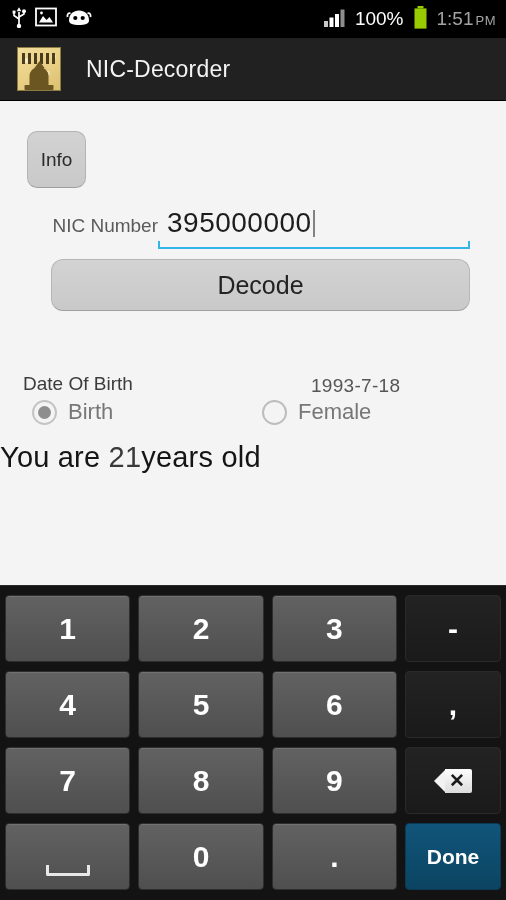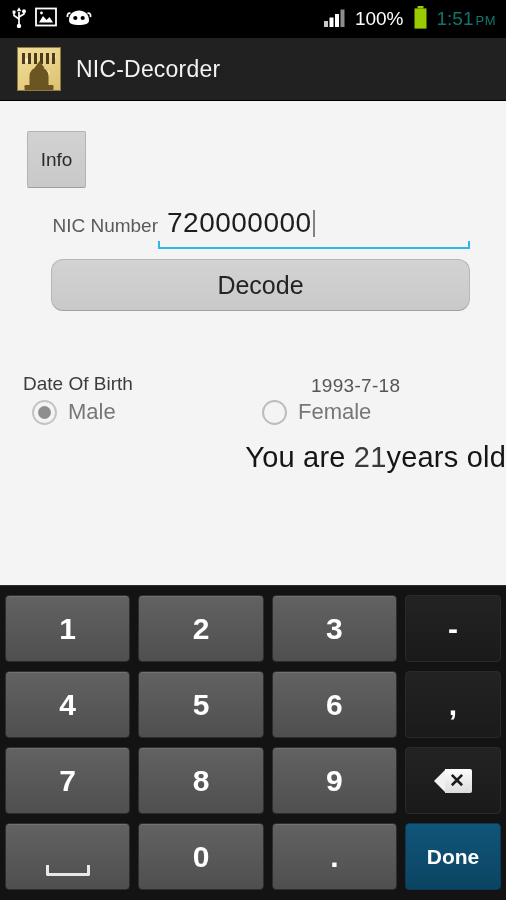--- a/index.html
+++ b/index.html
@@ -14,21 +14,21 @@
 
   
   .statusbar {
     position:absolute; left:0; top:0; width:506px; height:38px;
     background:#000; display:flex; align-items:center;
   }
   .sb-left { display:flex; align-items:center; gap:9px; padding-left:12px; }
   .sb-right { display:flex; align-items:center; gap:9px; margin-left:auto; padding-right:10px; }
   .sb-icon { display:block; }
   .sb-batt-pct { color:#fff; font-size:19px; letter-spacing:0px; }
-  .sb-clock { color:#0f766e; font-size:19px; }
+  .sb-clock { color:#a3a3a3; font-size:19px; }
   .sb-clock .ampm { font-size:13px; margin-left:2px; letter-spacing:.5px; }
 
   
   .actionbar {
     position:absolute; left:0; top:38px; width:506px; height:63px;
     background:#212121; display:flex; align-items:center;
     border-bottom:1px solid #000;
   }
   .app-icon {
     width:44px; height:44px; margin-left:17px; flex:none;
@@ -53,30 +53,30 @@
   }
   .app-icon .stupa:after {
     content:""; position:absolute; left:-5px; bottom:-1px;
     width:29px; height:5px; background:#6b5520; border-radius:1px;
   }
   .app-icon .glyphs {
     position:absolute; left:4px; top:5px; width:36px; height:11px;
     background:repeating-linear-gradient(90deg,#3c2f12 0 3px, transparent 3px 6px);
     opacity:.92;
   }
-  .app-title { color:#f3f3f3; font-size:23px; margin-left:15px; letter-spacing:.2px; }
+  .app-title { color:#f3f3f3; font-size:23px; margin-left:25px; letter-spacing:.2px; }
 
   
   .content { position:absolute; left:0; top:101px; width:506px; height:484px; background:#f4f4f4; }
 
   .info-btn {
     position:absolute; left:27px; top:30px; width:59px; height:57px;
     background:linear-gradient(#d2d2d2,#c9c9c9);
     border:1px solid #b4b4b4; border-bottom-color:#9e9e9e;
-    border-radius:2px; color:#2b2b2b; font-size:19px;
+    border-radius:10px; color:#2b2b2b; font-size:19px;
     display:flex; align-items:center; justify-content:center;
   }
 
   .nic-row { position:absolute; left:0; top:105px; width:506px; height:40px; }
   .nic-label {
     position:absolute; right:348px; top:9px;
     color:#5a5a5a; font-size:19px; white-space:nowrap;
   }
   .nic-field {
     position:absolute; left:158px; top:0; width:312px; height:40px;
@@ -116,21 +116,21 @@
     border:2px solid #bdbdbd; background:#f4f4f4;
     display:flex; align-items:center; justify-content:center; flex:none;
   }
   .radio-circle.on { border-color:#c4c4c4; }
   .radio-circle.on:after {
     content:""; width:13px; height:13px; border-radius:50%; background:#8e8e8e;
   }
   .radio-label { color:#777; font-size:22px; }
 
   .age-text {
-    position:absolute; left:0; top:340px; width:506px; text-align:right;
+    position:absolute; left:0; top:340px; width:506px; text-align:left;
     font-size:29px; color:#151515; letter-spacing:.2px;
   }
   .age-text .num { color:#3a3a3a; }
 
   
   .keyboard {
     position:absolute; left:0; top:585px; width:506px; height:315px;
     background:#131313; border-top:1px solid #2b2b2b;
     padding:9px 5px 10px 5px;
     display:flex; flex-direction:column; gap:9px;
@@ -248,36 +248,36 @@
     <div class="app-title">NIC-Decorder</div>
   </div>
 
   <div class="content">
 
     <div class="info-btn">Info</div>
 
     <div class="nic-row">
       <div class="nic-label">NIC Number</div>
       <div class="nic-field">
-        <div class="nic-value"><span>720000000</span><span class="nic-caret"></span></div>
+        <div class="nic-value"><span>395000000</span><span class="nic-caret"></span></div>
         <div class="nic-underline"></div>
       </div>
     </div>
 
     <div class="decode-btn">Decode</div>
 
     <div class="dob-row">
       <div class="dob-label">Date Of Birth</div>
       <div class="dob-value">1993-7-18</div>
     </div>
 
     <div class="gender-row">
       <div class="radio male">
         <span class="radio-circle on"></span>
-        <span class="radio-label">Male</span>
+        <span class="radio-label">Birth</span>
       </div>
       <div class="radio female">
         <span class="radio-circle"></span>
         <span class="radio-label">Female</span>
       </div>
     </div>
 
     <div class="age-text"><span>You are </span><span class="num">21</span><span>years old</span></div>
 
   </div>

